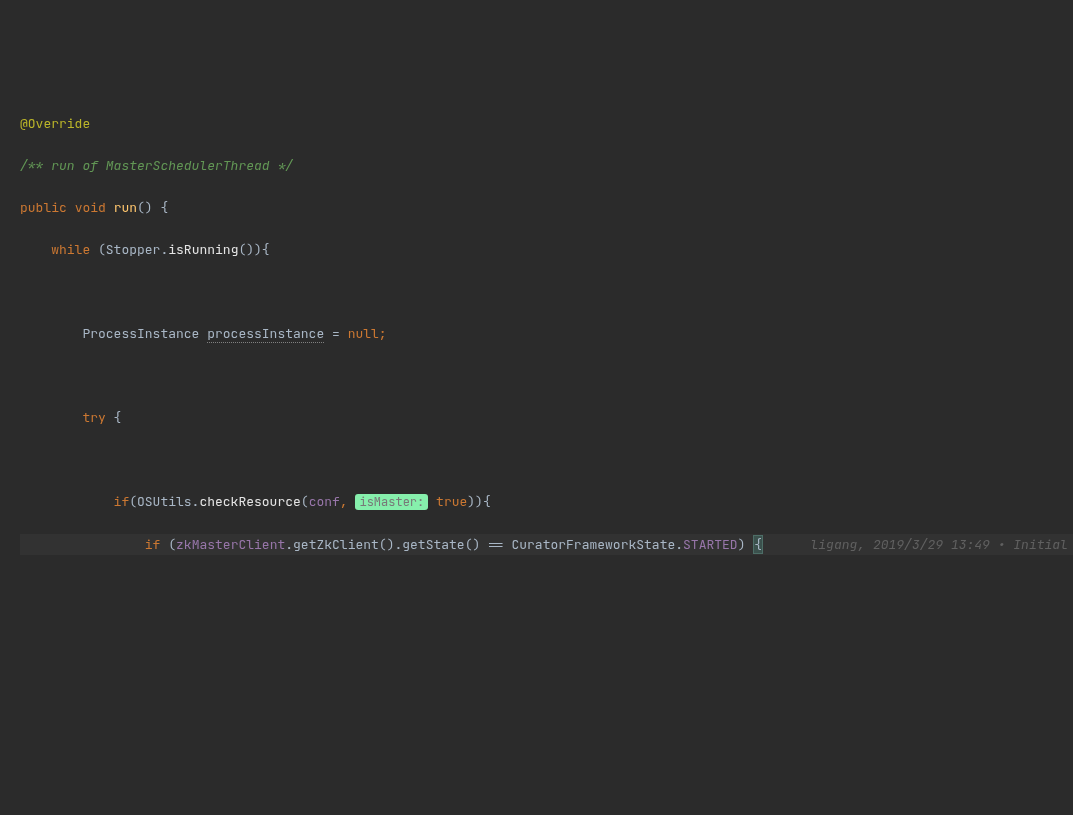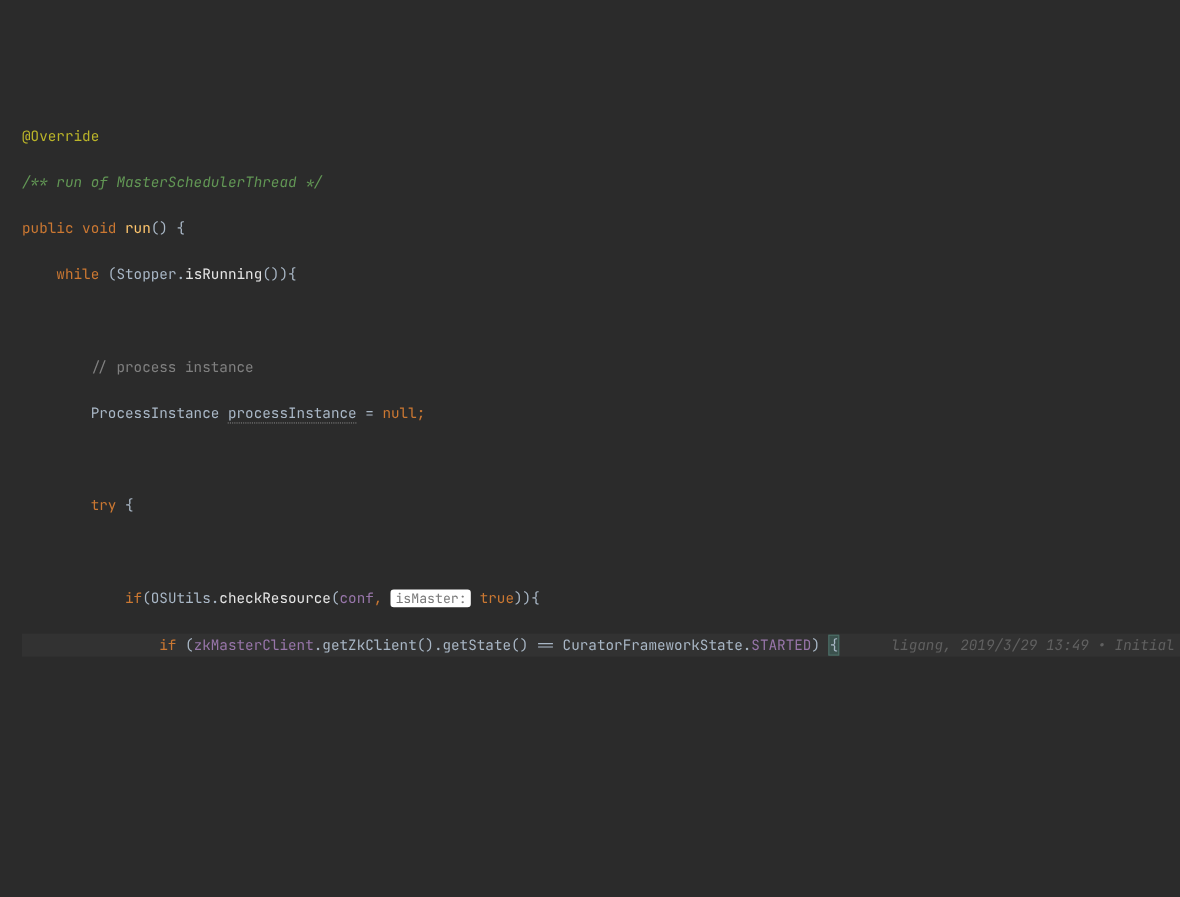--- a/index.html
+++ b/index.html
@@ -25,21 +25,21 @@
     background: #323232;
   }
   .c-comment { color: #808080; }
   .c-doc-comment { color: #629755; font-style: italic; }
   .c-annotation { color: #bbb529; }
   .c-keyword { color: #cc7832; margin-top: 20px; }
   .c-method { color: #ffc66d; text-align: center; }
   .c-static-method { color: #e5e5e5; }
   .c-field { color: #9876aa; }
   .c-static-field { color: #9876aa; }
-  .c-param-hint { color: #787878; background: #ffffff; border-radius: 3px; padding: 0 4px; font-style: normal; font-size: 12px; margin-top: 12px;}
+  .c-param-hint { color: #787878; background: #86efac; border-radius: 3px; padding: 0 4px; font-style: normal; font-size: 12px; margin-top: 12px;}
   .c-default { color: #a9b7c6; }
   .c-semicolon { color: #cc7832; }
   .c-warn-underline { border-bottom: 1px dotted #808080; }
   .c-typo-underline { 
     background-image: linear-gradient(45deg, transparent 65%, #629755 80%, transparent 90%), linear-gradient(135deg, transparent 5%, #629755 15%, transparent 25%);
     background-size: 6px 2px;
     background-repeat: repeat-x;
     background-position: bottom;
     padding-bottom: 1px;
   }
@@ -54,21 +54,20 @@
 <body>
 
 
 
 <div class="editor">
 <div class="line"><span class="c-annotation">@Override</span></div>
 <div class="line"><span class="c-doc-comment">/** run of MasterSchedulerThread */</span></div>
 <div class="line"><span class="c-keyword">public</span><span> </span><span class="c-keyword">void</span><span> </span><span class="c-method">run</span><span class="c-default">() {</span></div>
 <div class="line">    <span class="c-keyword">while</span><span class="c-default"> (Stopper.</span><span class="c-static-method">isRunning</span><span class="c-default">()){</span></div>
 <div class="line"></div>
-<div class="line">        <span class="c-comment">// process instance</span></div>
 <div class="line">        <span class="c-default">ProcessInstance </span><span class="c-default c-warn-underline">processInstance</span><span class="c-default"> = </span><span class="c-keyword">null</span><span class="c-semicolon">;</span></div>
 <div class="line"></div>
 <div class="line">        <span class="c-keyword">try</span><span class="c-default"> {</span></div>
 <div class="line"></div>
 <div class="line">            <span class="c-keyword">if</span><span class="c-default">(OSUtils.</span><span class="c-static-method">checkResource</span><span class="c-default">(</span><span class="c-field">conf</span><span class="c-semicolon">, </span><span class="c-param-hint">isMaster:</span><span class="c-default"> </span><span class="c-keyword">true</span><span class="c-default">)){</span></div>
 <div class="line highlight-line">                <span class="c-keyword">if</span><span class="c-default"> (</span><span class="c-field">zkMasterClient</span><span class="c-default">.getZkClient().getState() == CuratorFrameworkState.</span><span class="c-static-field">STARTED</span><span class="c-default">) </span><span class="c-default c-match-brace">{</span><span class="annotation-gutter">   ligang, 2019/3/29 13:49 • Initial </span></div>
 <div class="line"></div>
 <div class="line"></div>
 
 

